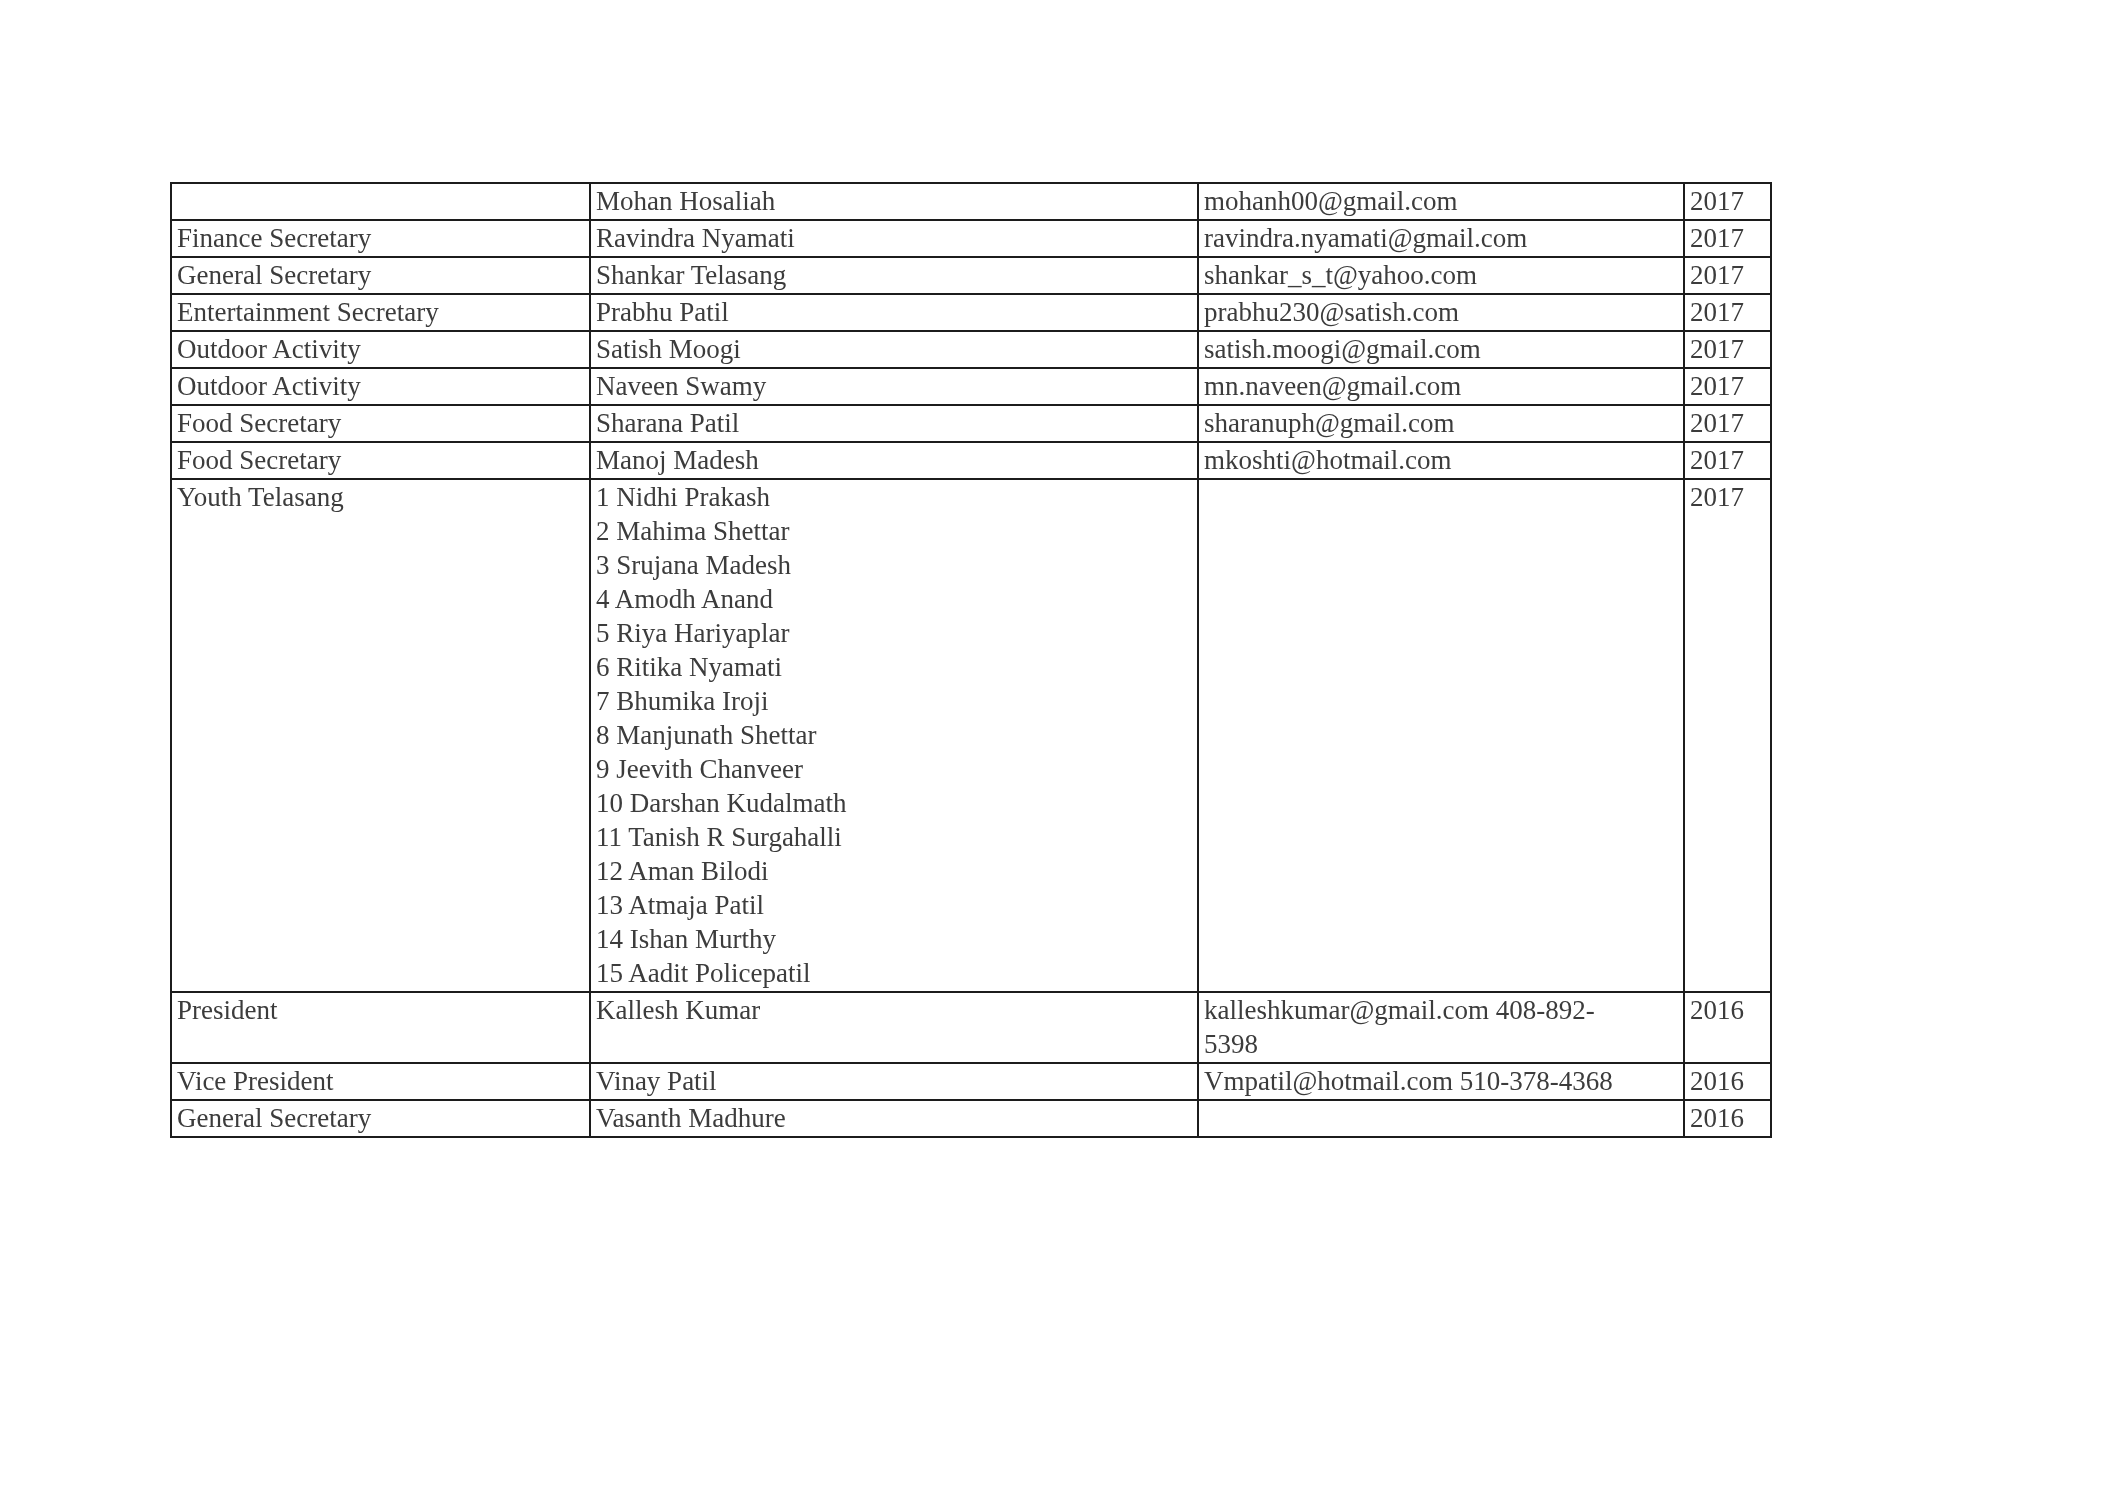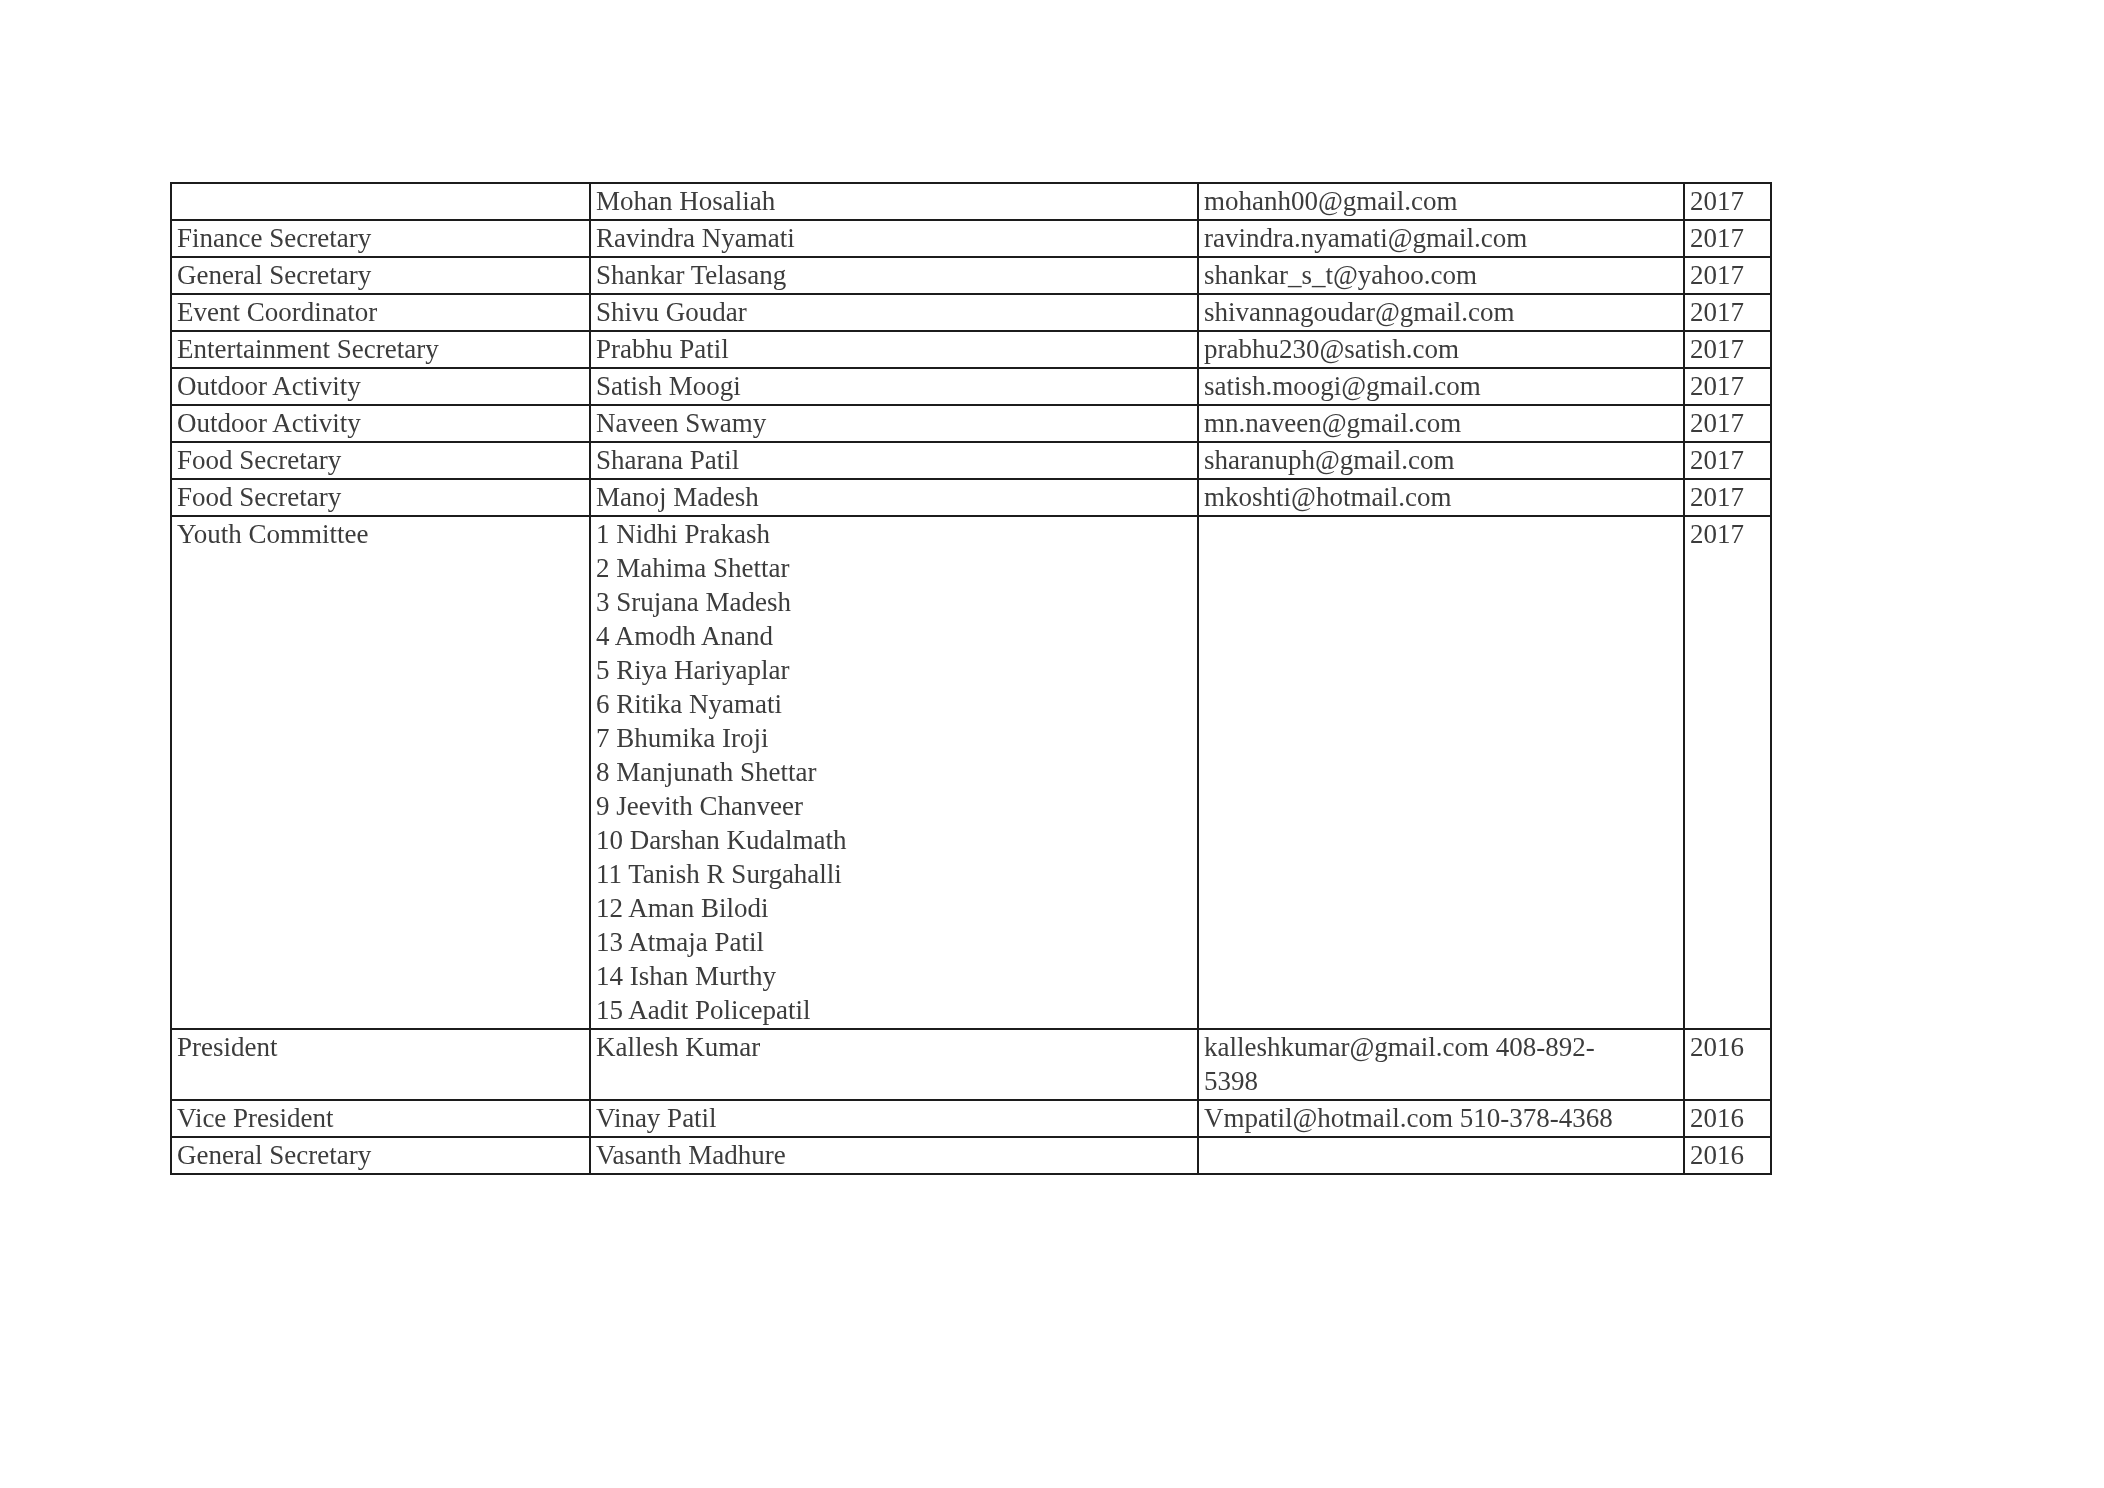--- a/index.html
+++ b/index.html
@@ -66,26 +66,20 @@
         <td>ravindra.nyamati@gmail.com</td>
         <td>2017</td>
       </tr>
       <tr>
         <td>General Secretary</td>
         <td>Shankar Telasang</td>
         <td>shankar_s_t@yahoo.com</td>
         <td>2017</td>
       </tr>
       <tr>
-        <td>Event Coordinator</td>
-        <td>Shivu Goudar</td>
-        <td>shivannagoudar@gmail.com</td>
-        <td>2017</td>
-      </tr>
-      <tr>
         <td>Entertainment Secretary</td>
         <td>Prabhu Patil</td>
         <td>prabhu230@satish.com</td>
         <td>2017</td>
       </tr>
       <tr>
         <td>Outdoor Activity</td>
         <td>Satish Moogi</td>
         <td>satish.moogi@gmail.com</td>
         <td>2017</td>
@@ -102,21 +96,21 @@
         <td>sharanuph@gmail.com</td>
         <td>2017</td>
       </tr>
       <tr>
         <td>Food Secretary</td>
         <td>Manoj Madesh</td>
         <td>mkoshti@hotmail.com</td>
         <td>2017</td>
       </tr>
       <tr>
-        <td>Youth Committee</td>
+        <td>Youth Telasang</td>
         <td>1 Nidhi Prakash
 2 Mahima Shettar
 3 Srujana Madesh
 4 Amodh Anand
 5 Riya Hariyaplar
 6 Ritika Nyamati
 7 Bhumika Iroji
 8 Manjunath Shettar
 9 Jeevith Chanveer
 10 Darshan Kudalmath

